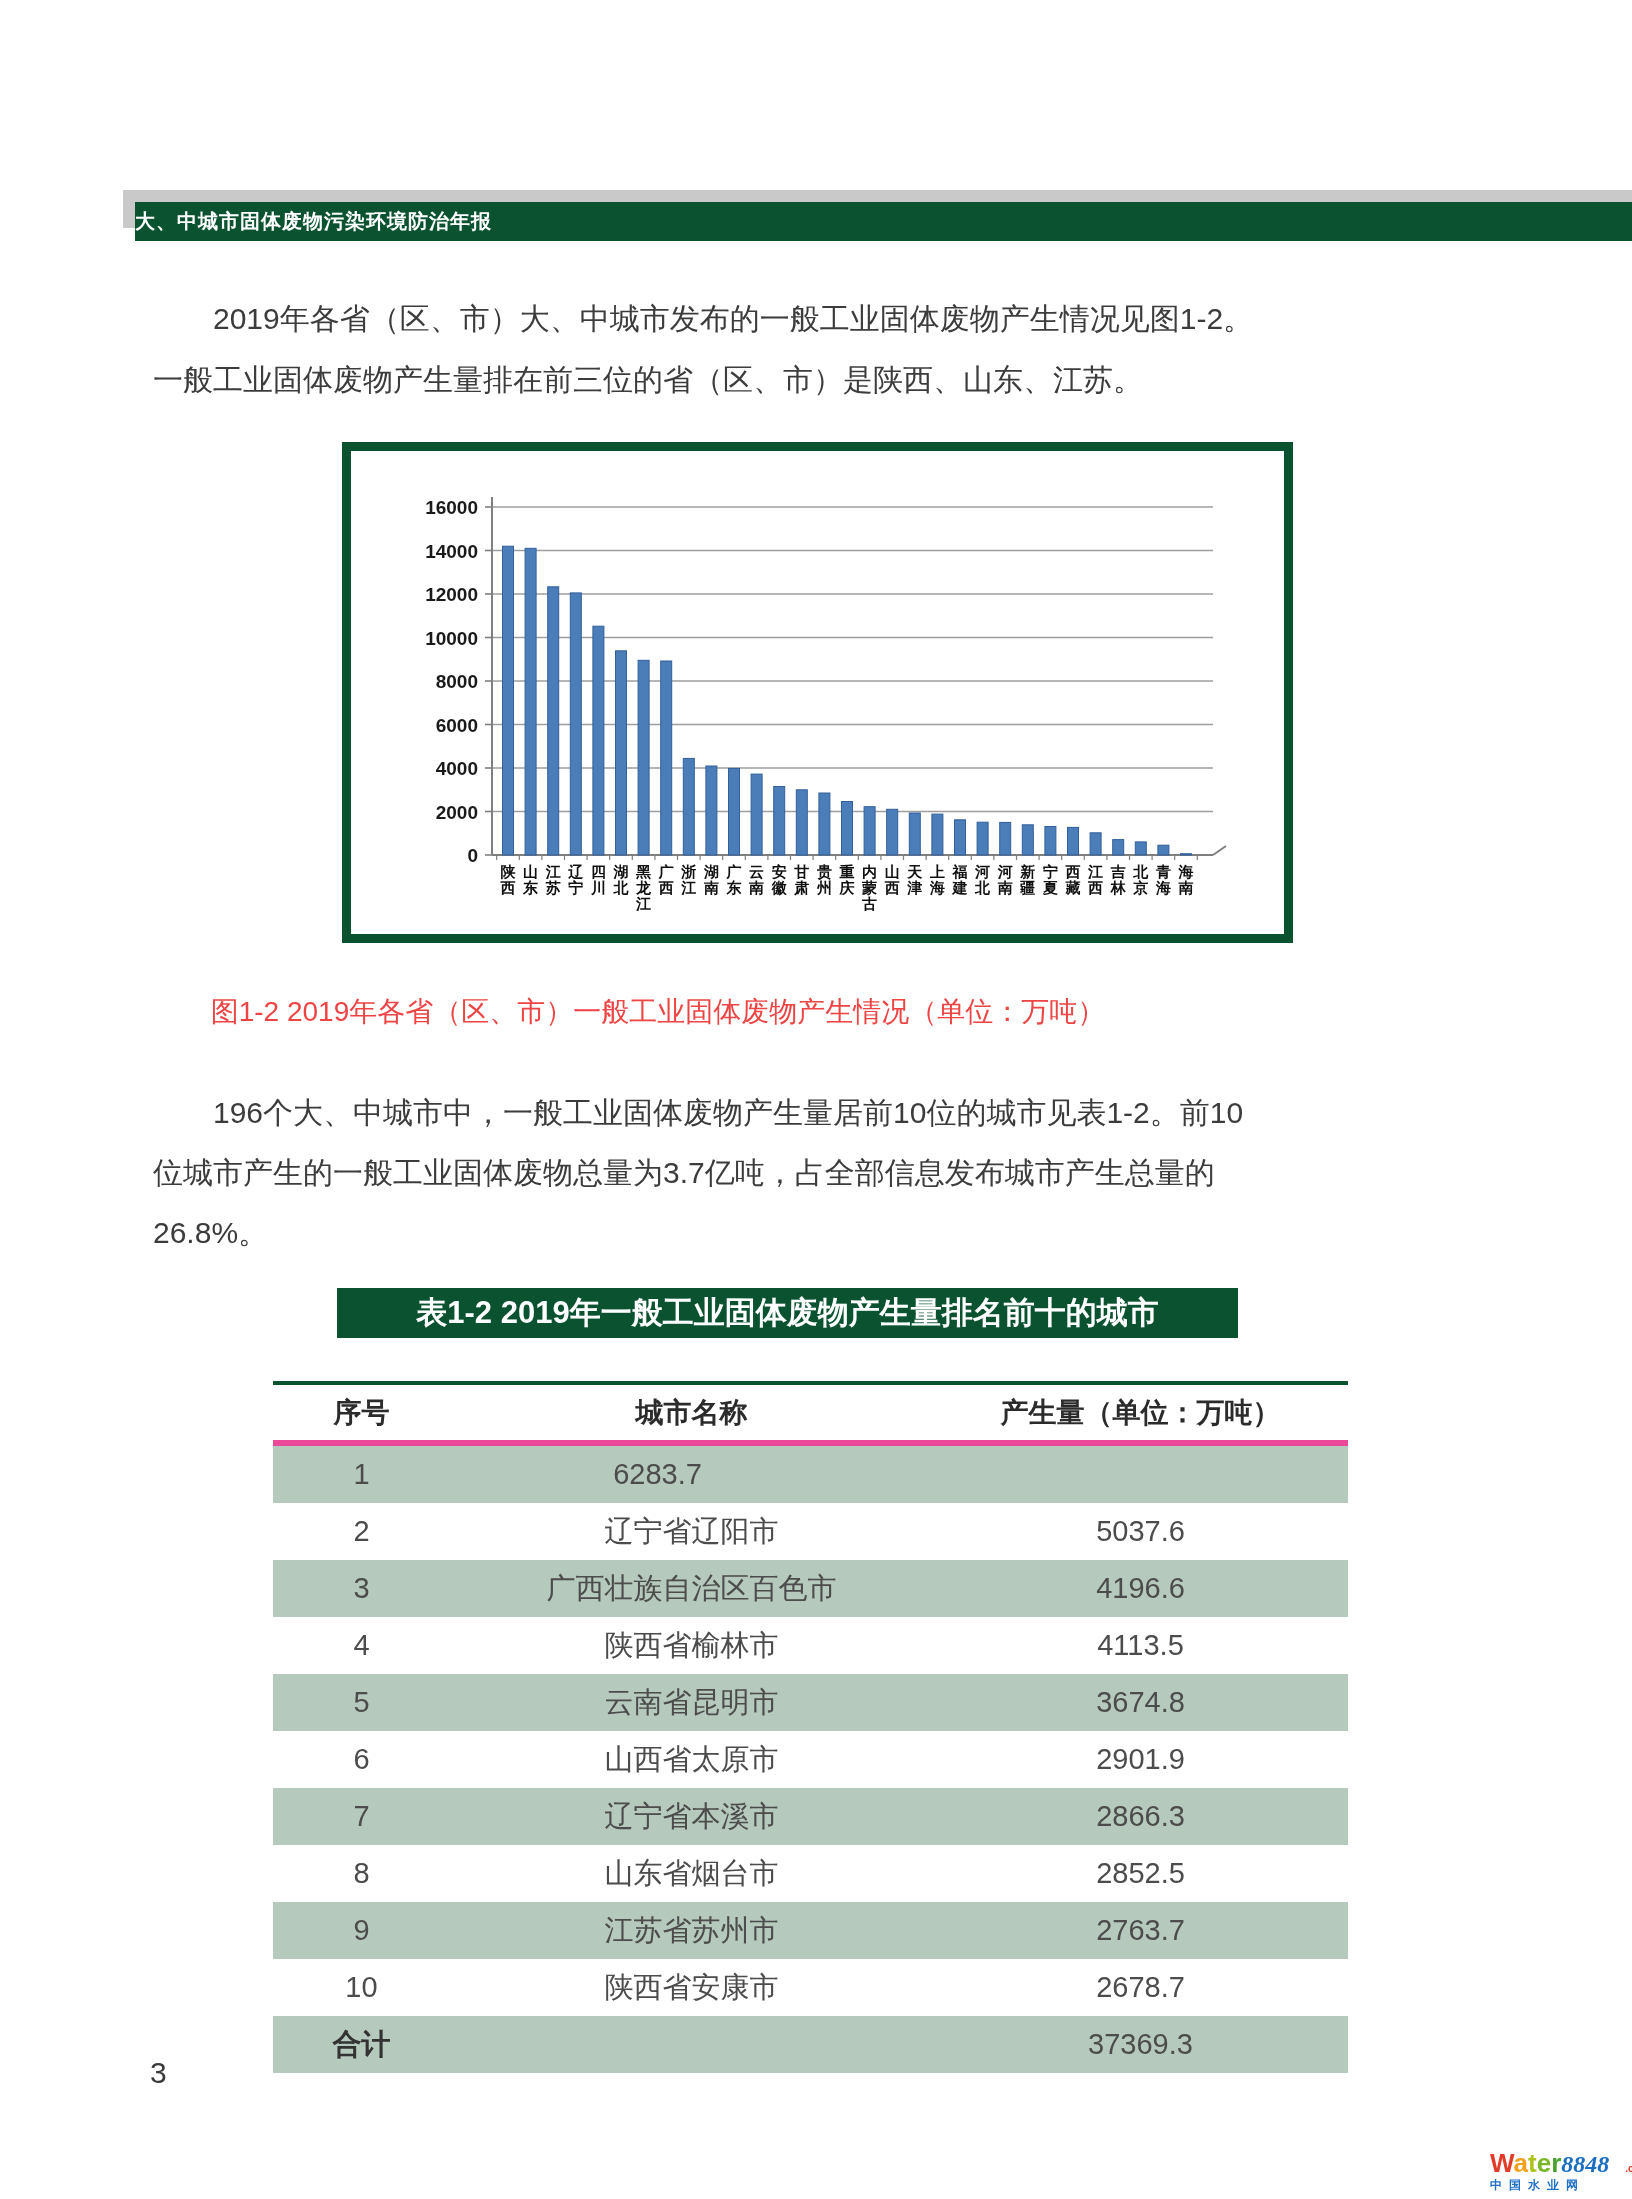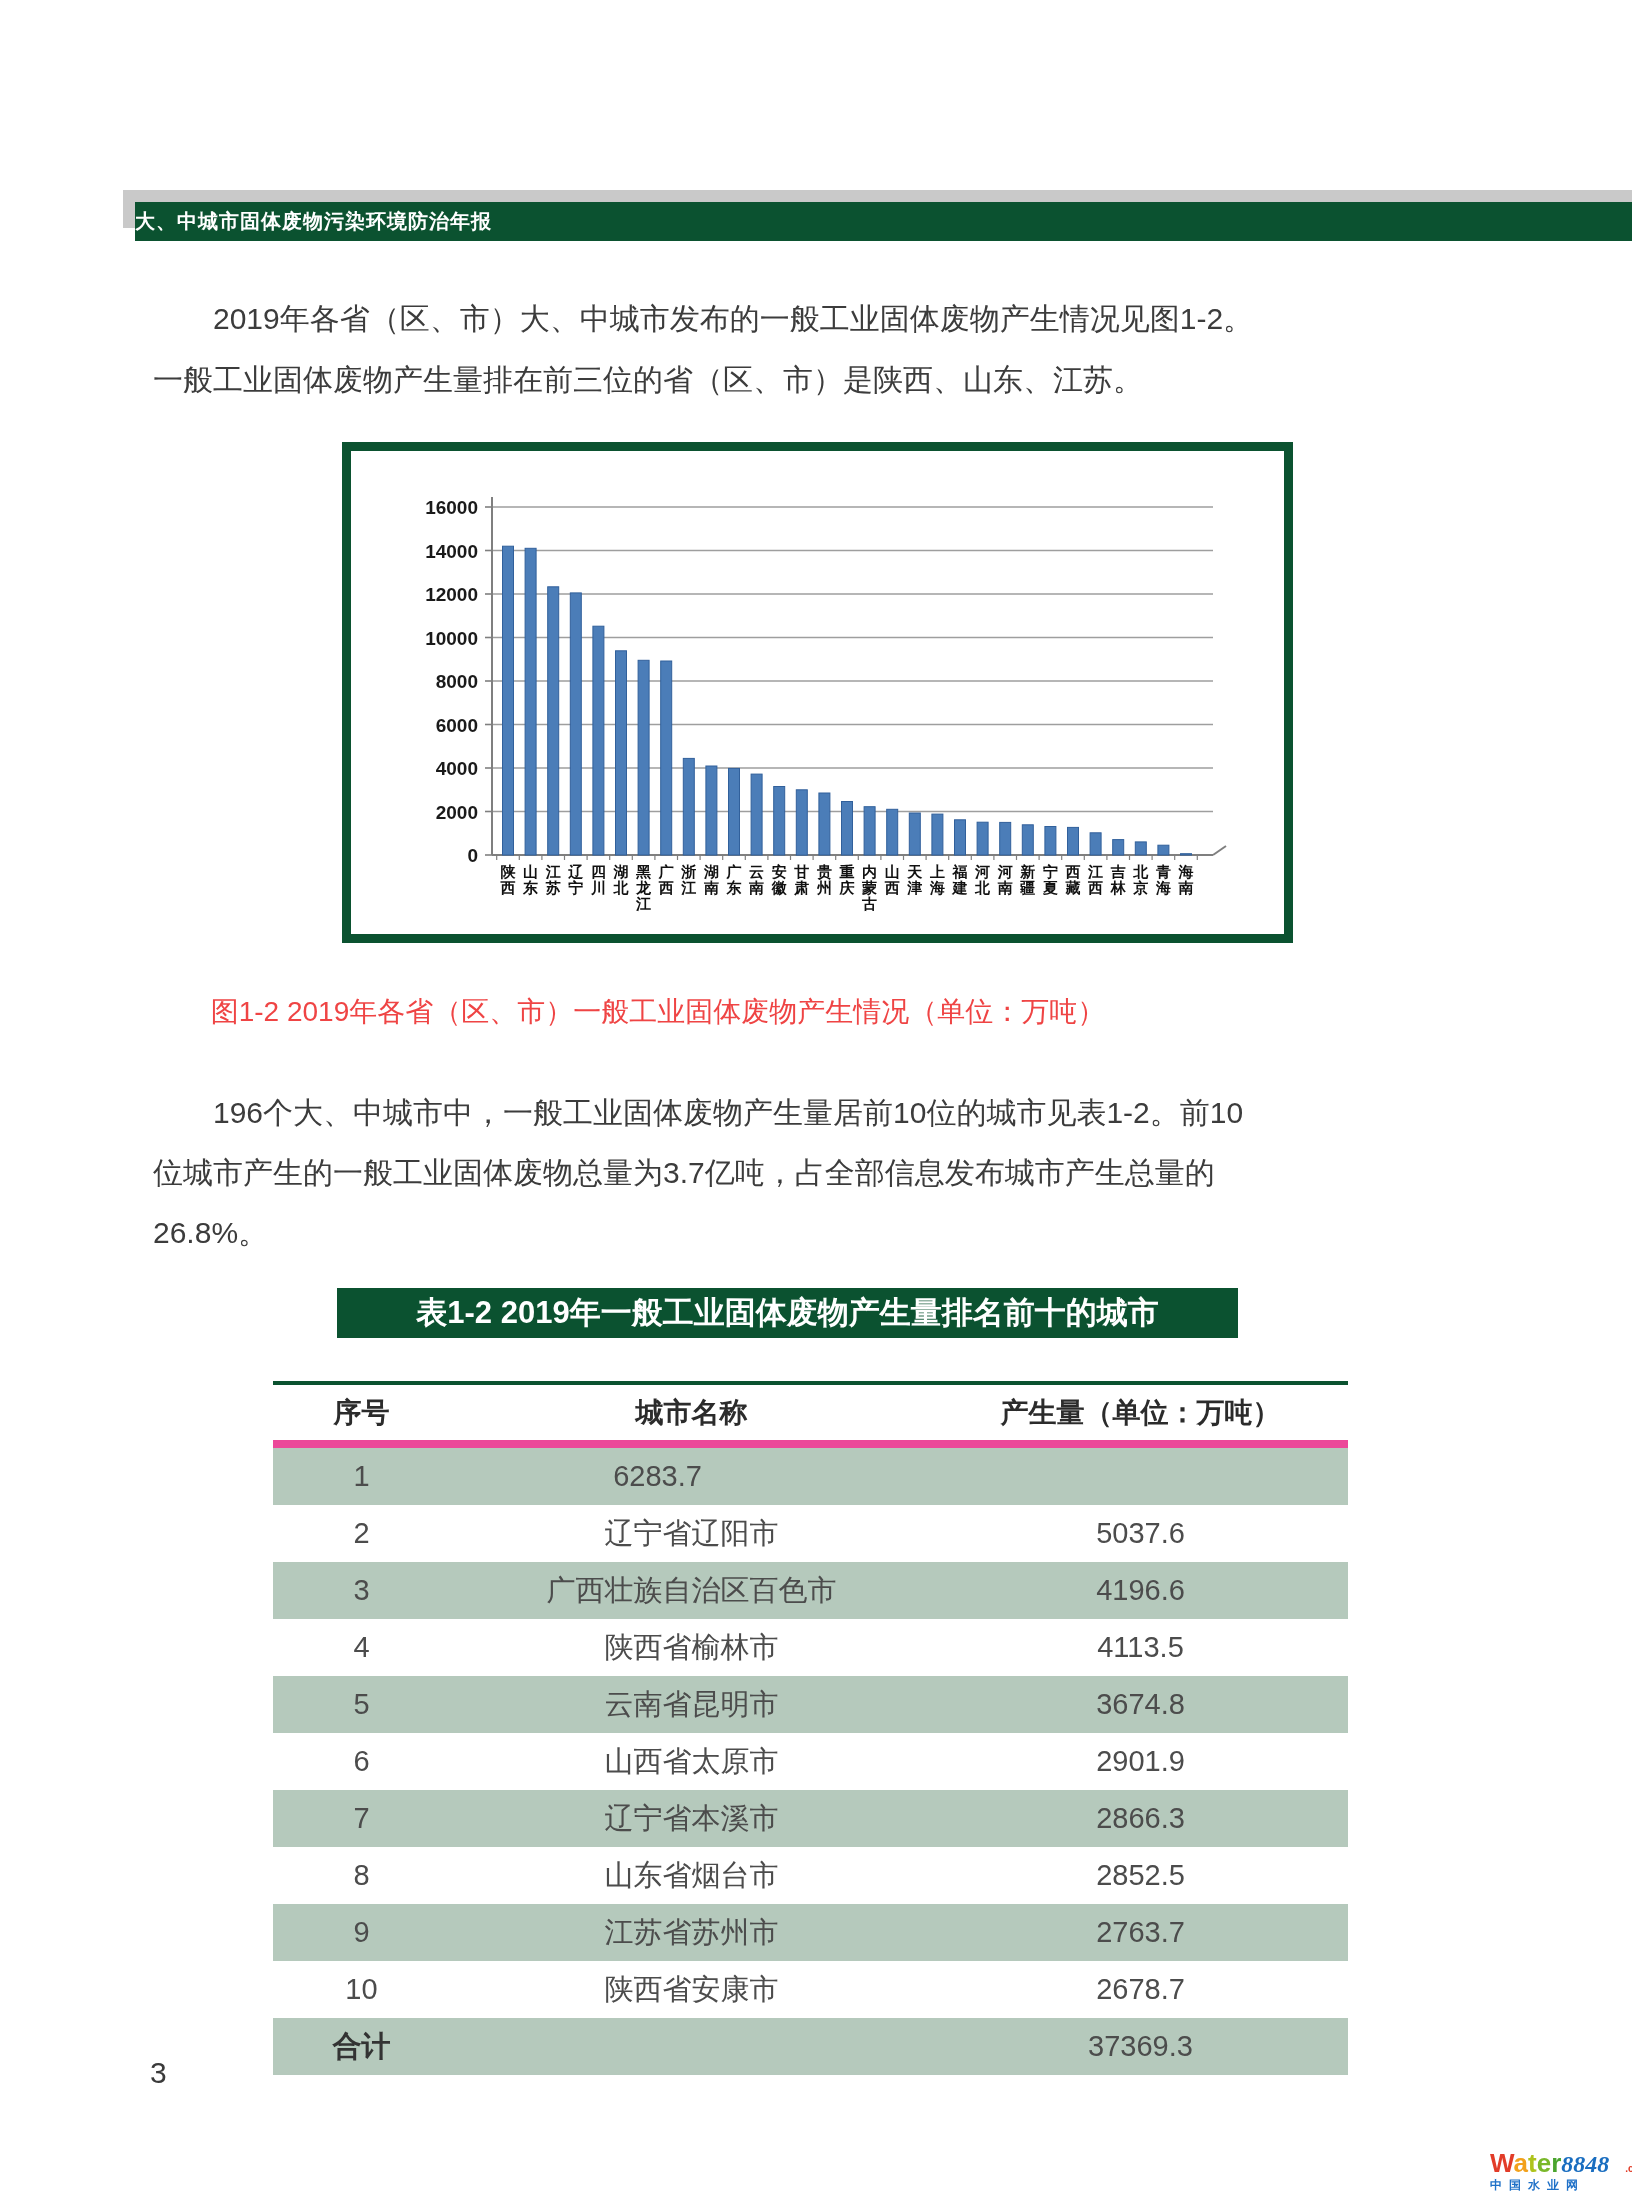--- a/index.html
+++ b/index.html
@@ -29,21 +29,21 @@
                color:#ef4444;font-size:28px;}
 
   
   .tbl-banner{left:337px;top:1288px;width:901px;height:50px;background:#0b5230;
               color:#ffffff;font-size:31px;font-weight:bold;line-height:50px;
               text-align:center;}
 
   
   .tbl{left:273px;top:1381px;width:1075px;border-top:4px solid #0b5230;}
   .t-head{display:flex;height:55px;align-items:center;
-          border-bottom:8px solid #ec4899;background:#ffffff;
+          border-bottom:6px solid #ec4899;background:#ffffff;
           font-weight:bold;color:#2b2b2b;font-size:28px;}
   .t-row{display:flex;height:57px;align-items:center;
          font-size:29px;color:#4c4c4c;background:#ffffff;}
   .t-row.shaded{background:#b5c9bc;}
   .c1{width:177px;text-align:center;}
   .c2{width:483px;text-align:center;}
   .c3{width:415px;text-align:center;}
   .t-total .c1{font-weight:bold;color:#333333;font-family:Liberation Mono, monospace;}
 
   

